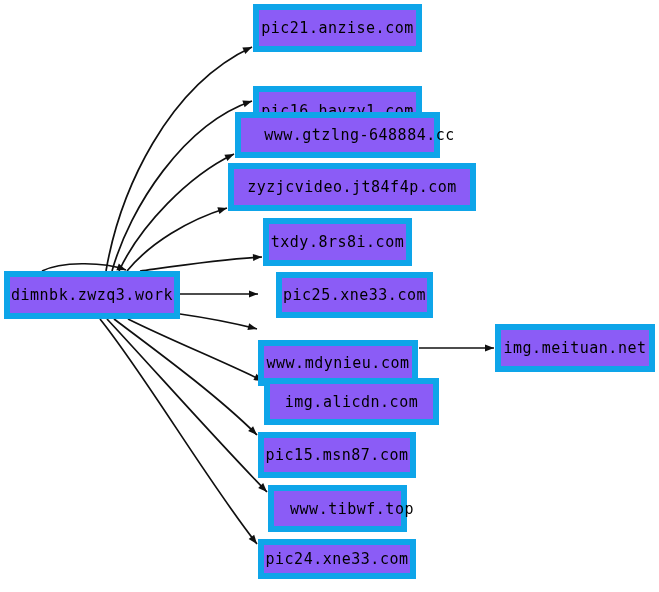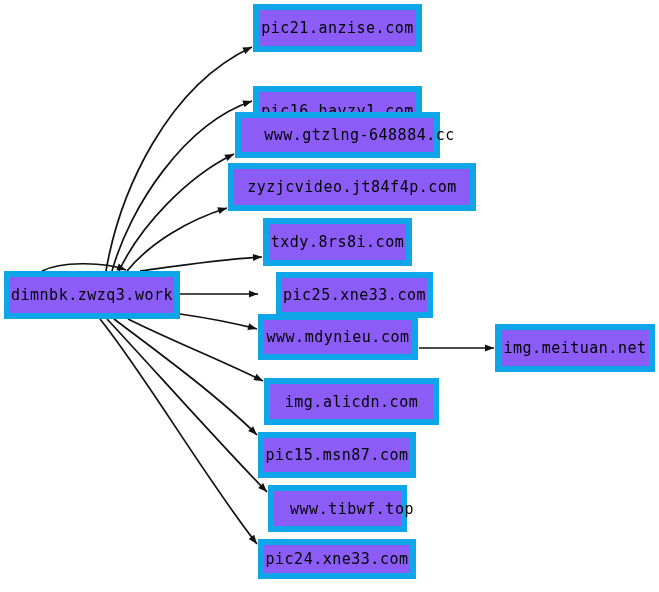--- a/index.html
+++ b/index.html
@@ -90,21 +90,21 @@
     </div>
     <div class="node" style="left: 228px; top: 163px; width: 248px; height: 48px;">
       <span>zyzjcvideo.jt84f4p.com</span>
     </div>
     <div class="node" style="left: 263px; top: 218px; width: 149px; height: 48px;">
       <span>txdy.8rs8i.com</span>
     </div>
     <div class="node" style="left: 276px; top: 272px; width: 157px; height: 46px;">
       <span>pic25.xne33.com</span>
     </div>
-    <div class="node" style="left: 258px; top: 314px; width: 160px; height: 46px;">
+    <div class="node" style="left: 258px; top: 340px; width: 160px; height: 46px;">
       <span>www.mdynieu.com</span>
     </div>
     <div class="node" style="left: 264px; top: 378px; width: 175px; height: 47px;">
       <span>img.alicdn.com</span>
     </div>
     <div class="node" style="left: 258px; top: 432px; width: 158px; height: 46px;">
       <span>pic15.msn87.com</span>
     </div>
     <div class="node" style="left: 268px; top: 485px; width: 139px; height: 47px; padding-left: 29px;">
       <span>www.tibwf.top</span>

